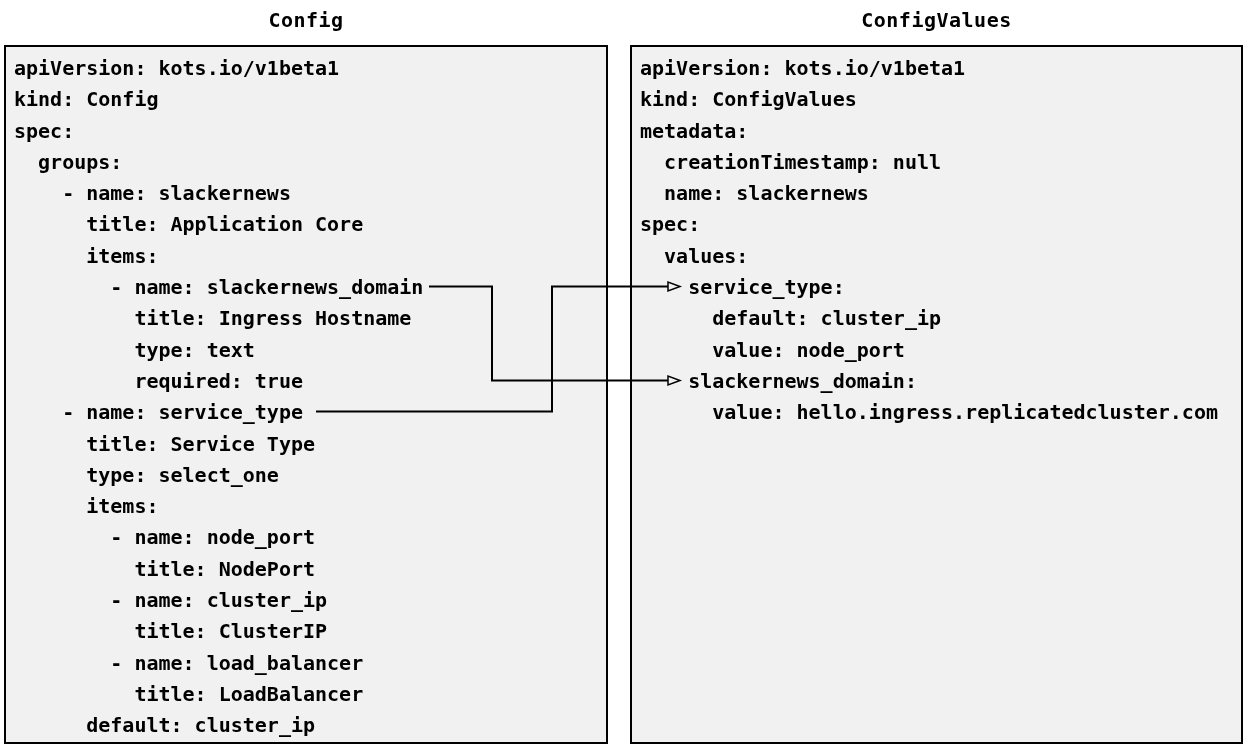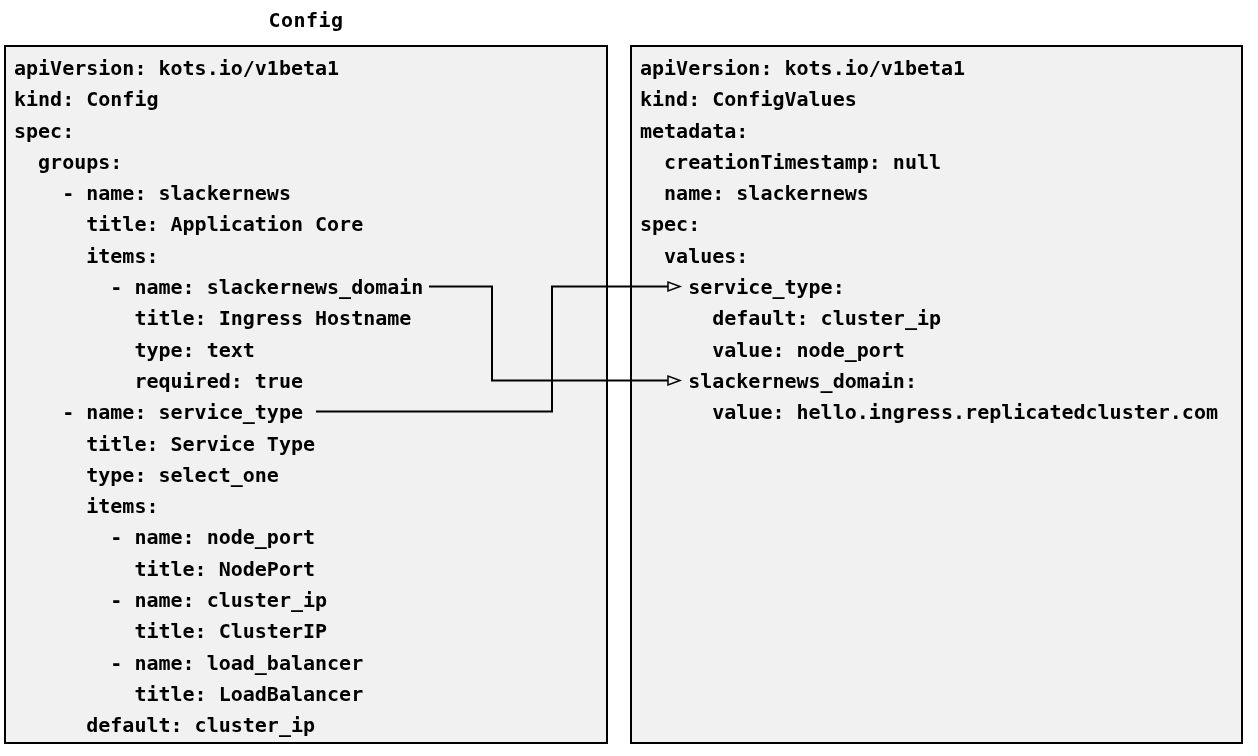--- a/index.html
+++ b/index.html
@@ -56,20 +56,21 @@
     pointer-events: none;
   }
 </style>
 </head>
 <body>
 
 <div class="canvas">
 
   <div class="panel-title left">Config</div>
 
+  <div class="panel-title right">ConfigValues</div>
 
   <div class="panel left">
     <pre>apiVersion: kots.io/v1beta1
 kind: Config
 spec:
   groups:
     - name: slackernews
       title: Application Core
       items:
         - name: slackernews_domain

